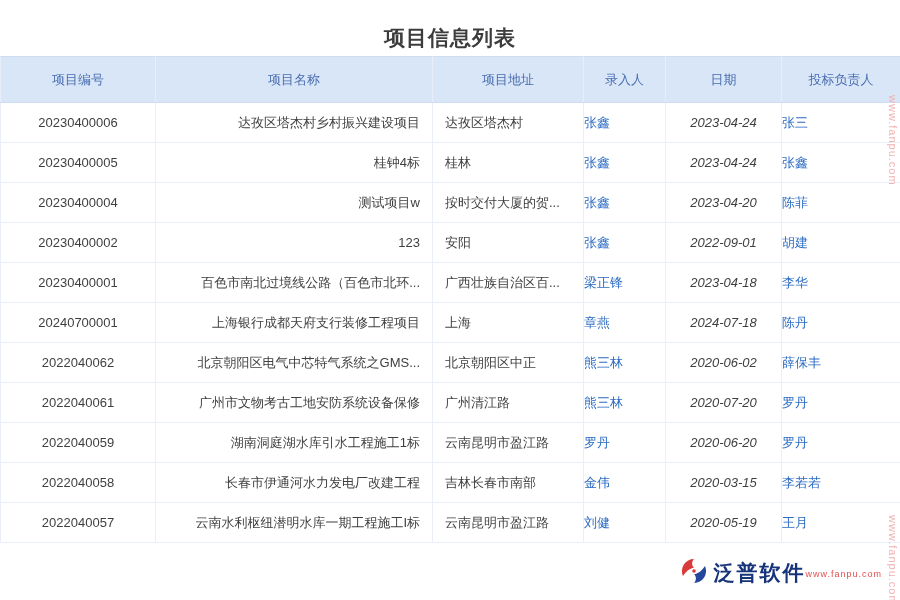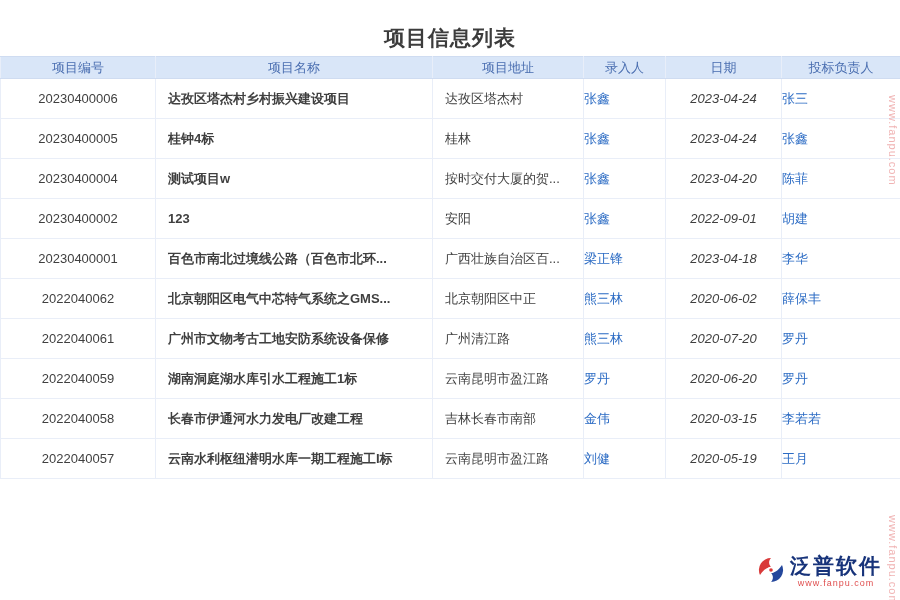--- a/index.html
+++ b/index.html
@@ -22,38 +22,38 @@
     border-collapse:collapse;
     table-layout:fixed;
   }
   col.c1{width:155px;} col.c2{width:277px;} col.c3{width:151px;}
   col.c4{width:82px;}  col.c5{width:116px;} col.c6{width:119px;}
   thead th {
     background:#d9e6f8;
     color:#4a6eb0;
     font-weight:normal;
     font-size:13px;
-    height:22px;
+    height:46px;
     text-align:center;
     border:1px solid #e8eef9;
     border-top:1px solid #cfdcf1;
     border-bottom:1px solid #cfdcf1;
   }
   tbody td {
     font-size:13px;
     color:#3f3f3f;
     height:40px;
     border:1px solid #e9eef8;
     background:#ffffff;
     white-space:nowrap;
     overflow:hidden;
     text-overflow:ellipsis;
   }
   td.c-id   { text-align:center;margin-left:36px; }
-  td.c-name { text-align:left; padding:0 12px;font-weight:bold; }
+  td.c-name { text-align:right; padding:0 12px; }
   td.c-addr { text-align:left; padding:0 12px;margin-left:10px; }
   td.c-date { text-align:center;font-style:italic; }
   td.link   { text-align:left; color:#2b6bc4; cursor:pointer; }
   
   .v-watermark {
     position:absolute;
     right:1px;
     writing-mode:vertical-rl;
     font-size:11px;
     color:#f0b3b3;
@@ -63,21 +63,21 @@
   .v-watermark.top    { top:95px; }
   .v-watermark.bottom { top:515px; }
   .brand {
     position:absolute;
     right:18px;
     bottom:12px;
     display:flex;
     align-items:center;
     gap:6px;
   }
-  .brand-text-wrap { display:flex; flex-direction:column; align-items:center; line-height:1; }
+  .brand-text-wrap { display:flex; flex-direction:row; align-items:center; line-height:1; }
   .brand-name {
     font-size:21px;
     font-weight:bold;
     color:#17337a;
     letter-spacing:2px;
     font-family:"Liberation Serif", serif;
   }
   .brand-url {
     font-size:9px;
     color:#e05050;
@@ -149,20 +149,28 @@
 
   <tr>
     <td class="c-id">20230400001</td>
     <td class="c-name">百色市南北过境线公路（百色市北环...</td>
     <td class="c-addr">广西壮族自治区百...</td>
     <td class="link">梁正锋</td>
     <td class="c-date">2023-04-18</td>
     <td class="link">李华</td>
   </tr>
 
+  <tr>
+    <td class="c-id">20240700001</td>
+    <td class="c-name">上海银行成都天府支行装修工程项目</td>
+    <td class="c-addr">上海</td>
+    <td class="link">章燕</td>
+    <td class="c-date">2024-07-18</td>
+    <td class="link">陈丹</td>
+  </tr>
 
   <tr>
     <td class="c-id">2022040062</td>
     <td class="c-name">北京朝阳区电气中芯特气系统之GMS...</td>
     <td class="c-addr">北京朝阳区中正</td>
     <td class="link">熊三林</td>
     <td class="c-date">2020-06-02</td>
     <td class="link">薛保丰</td>
   </tr>
 

